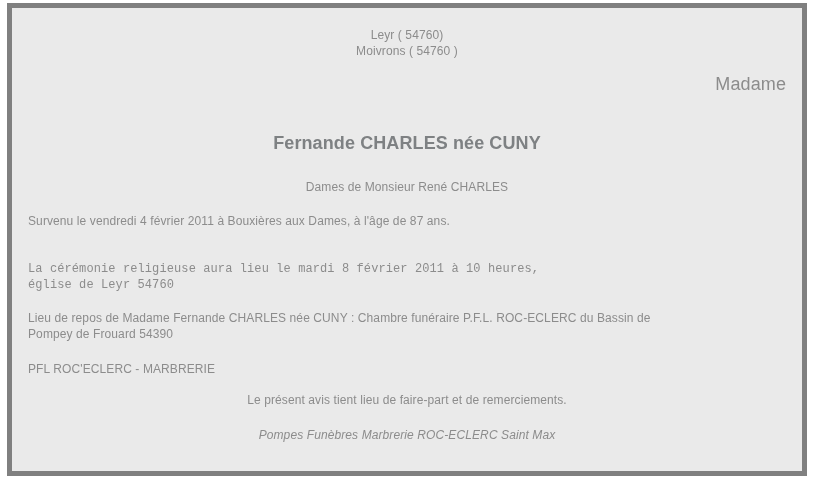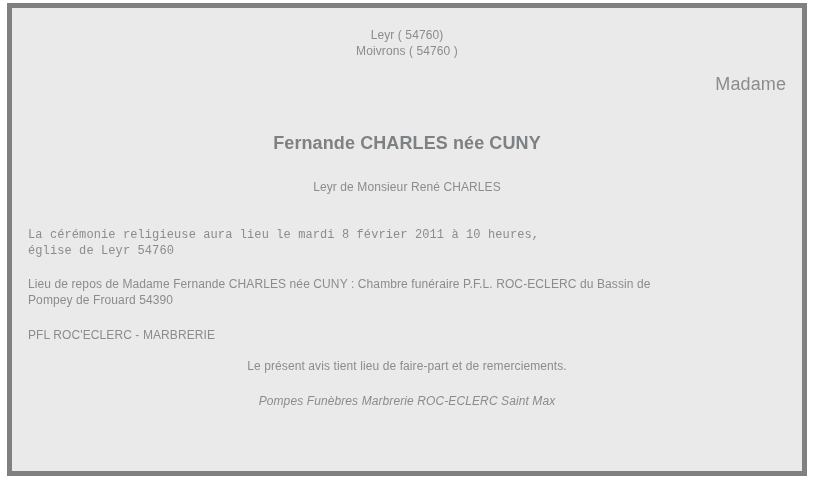--- a/index.html
+++ b/index.html
@@ -56,22 +56,23 @@
 <div class="card">
 
   <p class="line center">Leyr ( 54760)</p>
   <p class="line center">Moivrons ( 54760 )</p>
 
 
   <p class="line center civility">Madame</p>
 
   <p class="line center deceased">Fernande CHARLES née CUNY</p>
 
-  <p class="line center widow">Leyr de Monsieur René CHARLES</p>
+  <p class="line center widow">Dames de Monsieur René CHARLES</p>
 
+  <p class="line left death">Survenu le vendredi 4 février 2011 à Bouxières aux Dames, à l'âge de 87 ans.</p>
 
   <div class="ceremony">
     <p class="line left">La cérémonie religieuse aura lieu le mardi 8 février 2011 à 10 heures,</p>
     <p class="line left">église de Leyr 54760</p>
   </div>
 
   <div class="repose">
     <p class="line left">Lieu de repos de Madame Fernande CHARLES née CUNY : Chambre funéraire P.F.L. ROC-ECLERC du Bassin de</p>
     <p class="line left">Pompey de Frouard 54390</p>
   </div>

